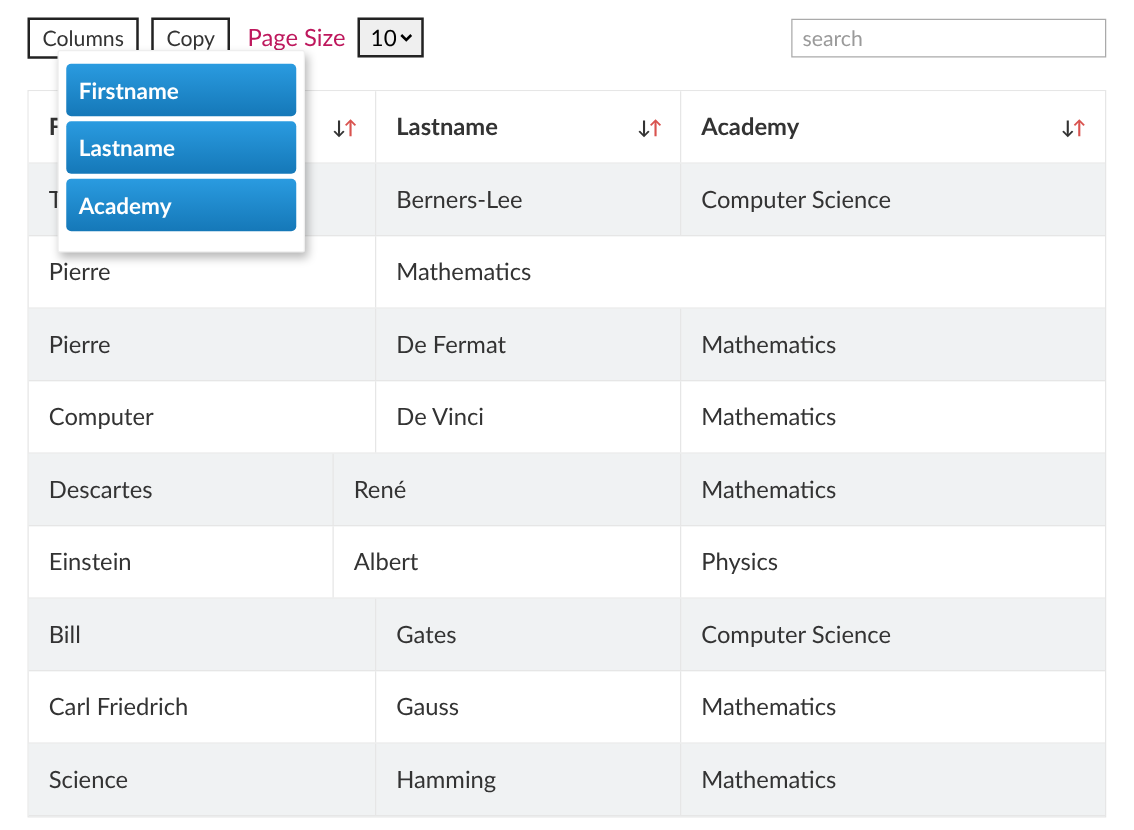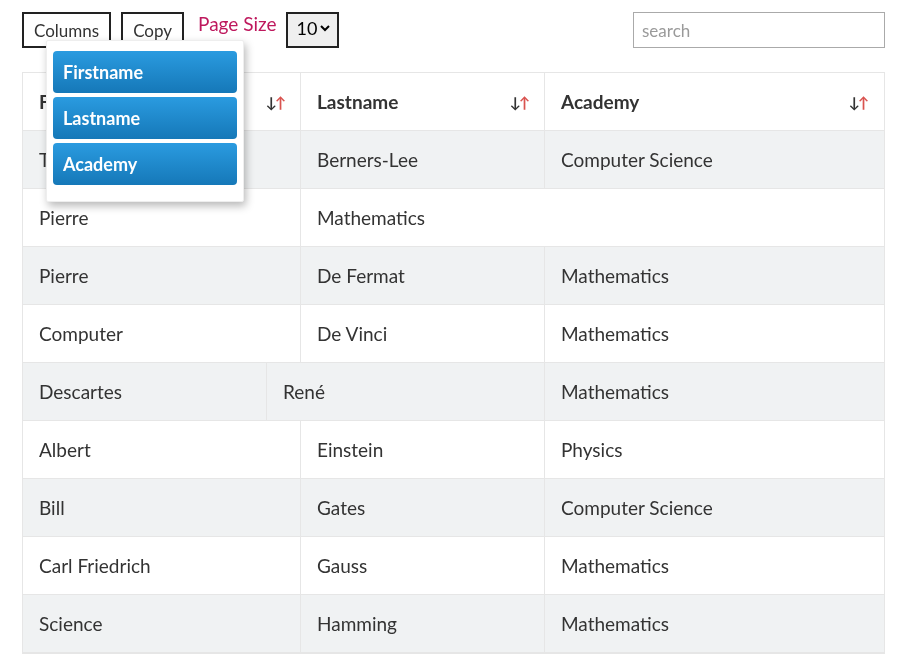--- a/index.html
+++ b/index.html
@@ -8,20 +8,21 @@
   background: #fff;
   color: #333;
   width: 907px;
   height: 664px;
   overflow: hidden;
   padding: 12px 22px 0 22px;
   position: relative;
 }
 .toolbar {
   display: flex;
+  align-items: center;
   height: 36px;
   gap: 10px;
 }
 .btn {
   border: 2px solid #222;
   background: #fff;
   padding: 4px 10px;
   font-size: 17px;
   color: #333;
   cursor: pointer;
@@ -167,22 +168,22 @@
         <div class="cell c1">Computer</div>
         <div class="cell c2">De Vinci</div>
         <div class="cell c3">Mathematics</div>
       </div>
       <div class="row even">
         <div class="cell c2">Descartes</div>
         <div class="cell c1">René</div>
         <div class="cell c3">Mathematics</div>
       </div>
       <div class="row">
+        <div class="cell c2">Einstein</div>
         <div class="cell c1">Albert</div>
-        <div class="cell c2">Einstein</div>
         <div class="cell c3">Physics</div>
       </div>
       <div class="row even">
         <div class="cell c1">Bill</div>
         <div class="cell c2">Gates</div>
         <div class="cell c3">Computer Science</div>
       </div>
       <div class="row">
         <div class="cell c1">Carl Friedrich</div>
         <div class="cell c2">Gauss</div>

